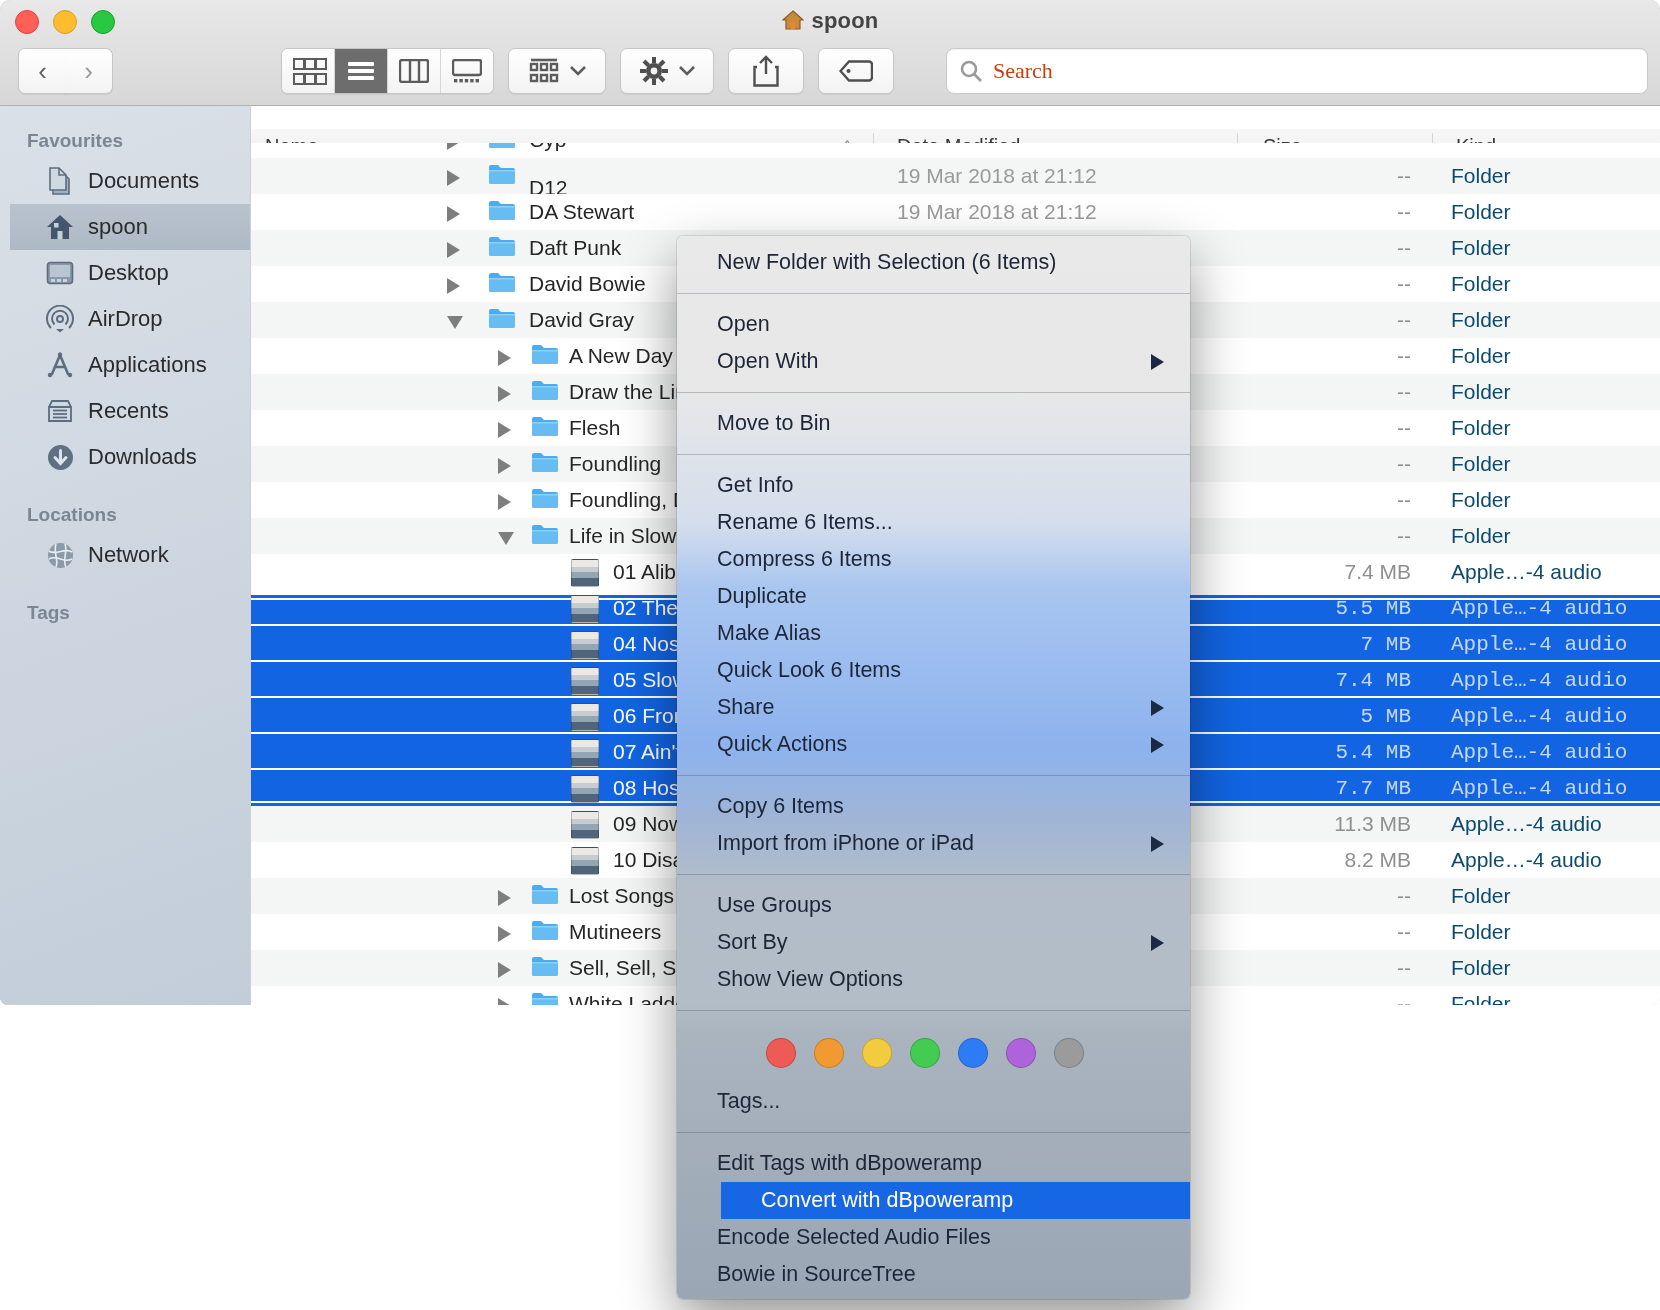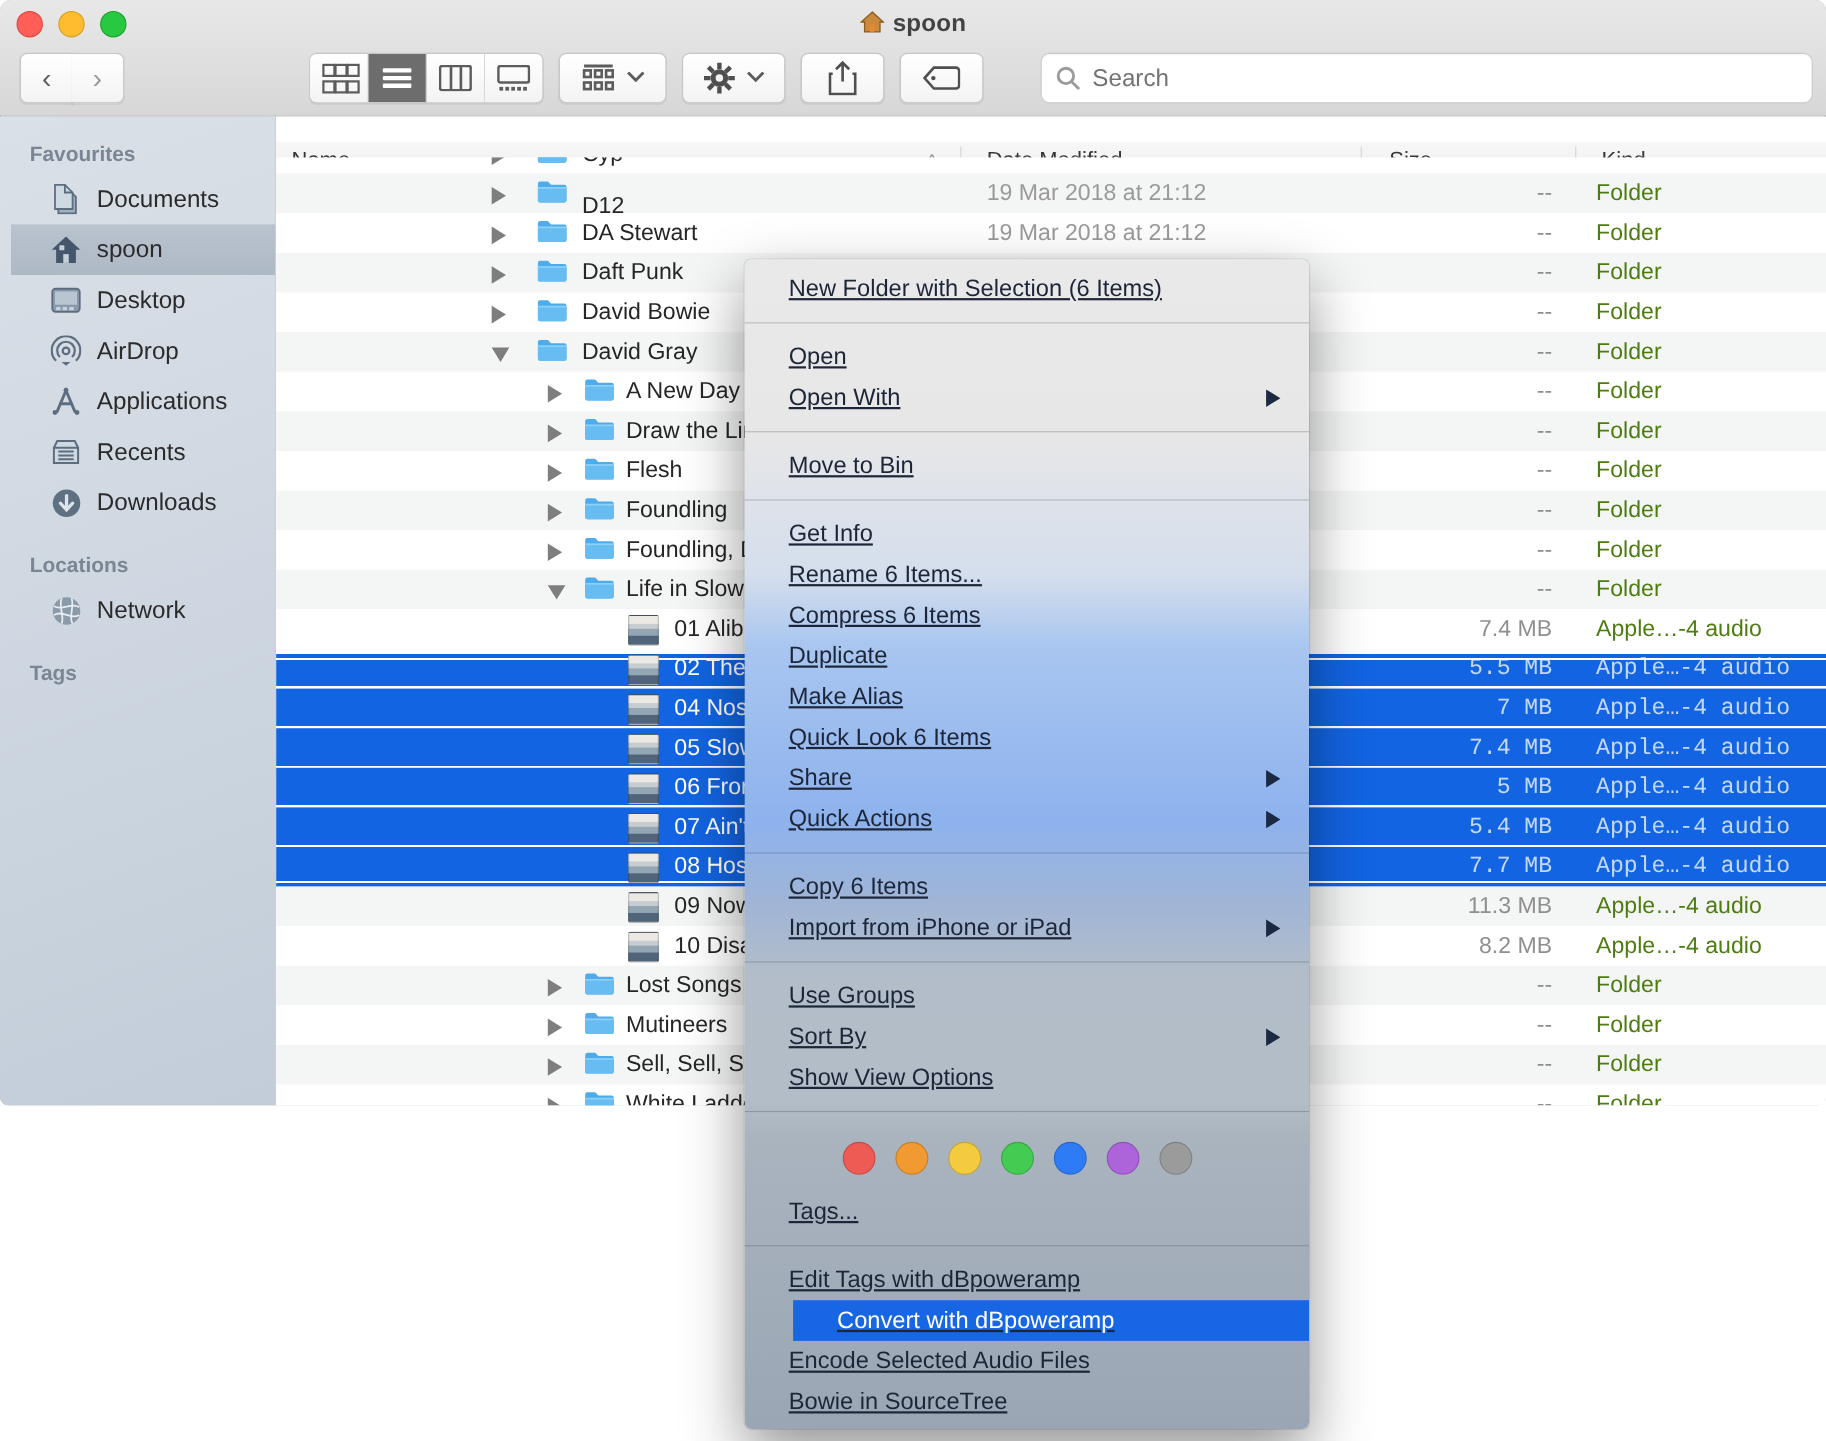--- a/index.html
+++ b/index.html
@@ -30,21 +30,21 @@
   .seg .s:last-child{border-right:none;}
   .seg .s.active{background:#6e6d6e;}
   .g-group{left:508px;width:96px;}
   .g-gear{left:620px;width:92px;}
   .g-share{left:728px;width:74px;}
   .g-tag{left:818px;width:74px;}
   .dd-chev{margin-left:10px;}
   .search{position:absolute;top:48px;left:946px;width:700px;height:44px;background:#fff;
           border:1px solid #c9c9c9;border-radius:8px;display:flex;align-items:center;
           box-shadow:inset 0 1px 2px rgba(0,0,0,.05);}
-  .search .ph{color:#737373;font-size:22px;margin-left:10px;}
+  .search .ph{color:#c2410c;font-size:22px;margin-left:10px;font-family:Liberation Serif, serif;}
   .search svg{margin-left:12px;}
   
   .sidebar{position:absolute;left:0;top:106px;width:250px;height:899px;
            background:linear-gradient(160deg,#dae0e7 0%,#cdd6e0 55%,#c2cdd9 100%);
            border-right:1px solid #cfcfcf;}
   .sb-section{margin-top:18px;padding-left:10px;}
   .sb-title{font-size:19px;font-weight:700;color:#7b8694;padding:6px 0 6px 17px;}
   .sb-item{height:46px;display:flex;align-items:center;font-size:22px;color:#2b2b2b;}
   .sb-item .ic{width:30px;margin-left:35px;margin-right:13px;display:flex;justify-content:center;}
   .sb-item.selected{background:linear-gradient(#b9c3ce,#aeb9c6);}
@@ -58,39 +58,39 @@
   .sortch{position:absolute;top:8px;left:592px;color:#8e8e8e;font-size:18px;}
   .rows{position:absolute;left:0;top:37px;width:100%;height:862px;overflow:hidden;}
   .row{position:relative;width:100%;height:36px;font-size:21px;color:#262626;background:#fff;}
   .row.stripe{background:#f4f5f5;}
   .row.partial-top{height:15px;overflow:hidden;}
   .row.partial-top .inner{position:absolute;left:0;top:-21px;width:100%;height:36px;}
   .row.partial-bottom{height:20px;overflow:hidden;}
   .row .cell{position:absolute;top:0;height:36px;display:flex;align-items:center;white-space:nowrap;}
   .rdate{left:646px;color:#9a9a9a;}
   .rsize{left:970px;width:190px;justify-content:flex-end;color:#8f8f8f;}
-  .rkind{left:1200px;color:#4d7c0f;}
+  .rkind{left:1200px;color:#0c4a6e;}
   .disc{width:0;height:0;position:absolute;top:12px;}
   .disc.collapsed{border-left:13px solid #7e7e7e;border-top:8px solid transparent;border-bottom:8px solid transparent;}
   .disc.expanded{border-top:13px solid #7e7e7e;border-left:8px solid transparent;border-right:8px solid transparent;top:14px;}
   .ficon{position:absolute;top:5px;}
   .thumb{position:absolute;top:5px;width:26px;height:26px;border:1px solid rgba(0,0,0,.22);border-radius:2px;
          background:linear-gradient(#ece9e4 0 7px,#c6ccd0 7px 12px,#93a6b4 12px 18px,#50657a 18px 26px);}
   .row.sel{color:#fff;}
   .row.sel .rsize,.row.sel .rkind{color:rgba(255,255,255,.75);font-family:Liberation Mono, monospace;}
   .row.sel-mid{background:linear-gradient(#1264e2 0 34px,#ffffff 34px 36px);}
   .row.sel-first{background:linear-gradient(#ffffff 0 5px,#1264e2 5px 8px,#ffffff 8px 10px,#1264e2 10px 34px,#ffffff 34px 36px);}
   .row.sel-last{background:linear-gradient(#1264e2 0 31px,#ffffff 31px 33px,#1264e2 33px 36px);}
   
   .menu{position:absolute;left:677px;top:236px;width:513px;border-radius:6px;z-index:20;
         padding:8px 0 6px 0;
         background:linear-gradient(#e9e9e9 0%,#e7e7e8 15%,#d4deec 27%,#a9c6f0 33%,#8db2ed 48%,
                    #a0b5d6 55%,#b2bdc9 61%,#b3bdc7 72%,#aab4bf 75%,#9aa6b4 100%);
         box-shadow:0 22px 55px rgba(0,0,0,.42),0 0 0 1px rgba(0,0,0,.10);
-        font-size:21.5px;color:#1d2638;text-decoration:underline;}
+        font-size:21.5px;color:#1d2638;}
   .mi{position:relative;height:37px;line-height:37px;padding-left:40px;white-space:nowrap;}
   .mi .sub{position:absolute;right:26px;top:11px;width:0;height:0;
            border-left:13px solid #1b2942;border-top:8px solid transparent;border-bottom:8px solid transparent;}
   .mi.hl{background:#1766e3;color:#ffffff;}
   .msep{height:25px;position:relative;}
   .msep:before{content:"";position:absolute;left:0;right:0;top:12px;height:1px;background:rgba(55,65,80,.28);}
   .mcolors{height:60px;display:flex;align-items:center;padding-left:89px;}
   .mcolors .dot{width:28px;height:28px;border-radius:50%;margin-right:18px;border:1.5px solid rgba(0,0,0,.18);}
   
   .glyph-grid{display:grid;grid-template-columns:repeat(3,8px);grid-gap:3px;}

